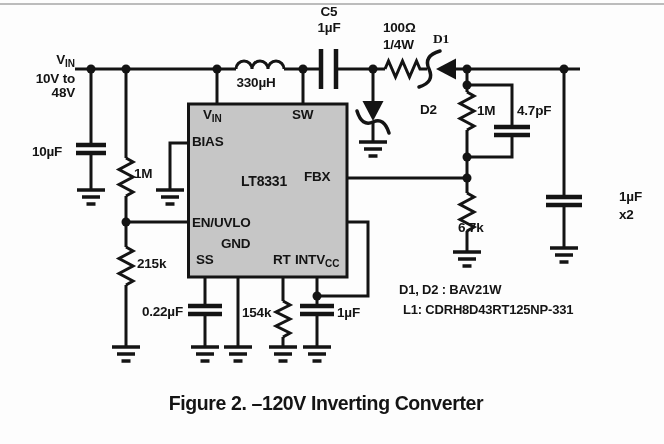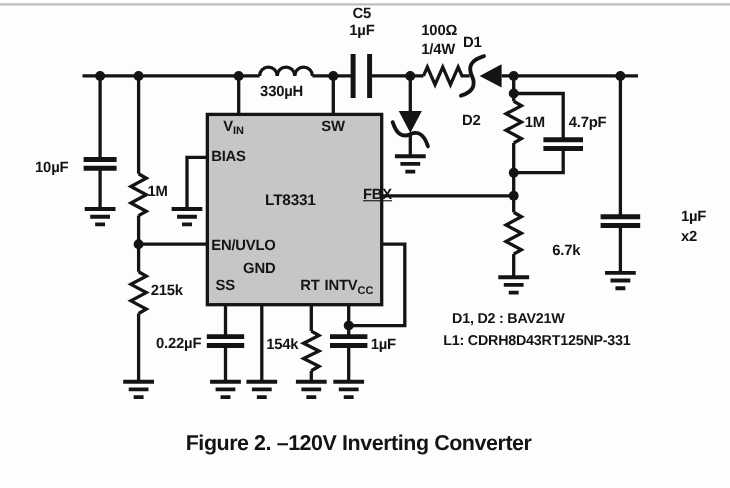--- a/index.html
+++ b/index.html
@@ -122,53 +122,56 @@
       <circle class="dot" cx="467" cy="69" r="4.5"></circle>
       <circle class="dot" cx="564" cy="69" r="4.5"></circle>
       <circle class="dot" cx="467" cy="85" r="4.5"></circle>
       <circle class="dot" cx="467" cy="157" r="4.5"></circle>
       <circle class="dot" cx="467" cy="178" r="4.5"></circle>
       <circle class="dot" cx="126" cy="222" r="4.5"></circle>
       <circle class="dot" cx="317" cy="296" r="4.5"></circle>
     </g>
   </svg>
 
+  <div class="lbl rt" style="left:8px;top:53px;width:67px;line-height:14.5px;"><span>V</span><span class="sb">IN</span>
+<span>10V to</span>
+<span>48V</span></div>
 
   <div class="lbl rt" style="left:20px;top:144px;width:54px;text-align:center;">10µF</div>
   <div class="lbl" style="left:134px;top:166px;">1M</div>
   <div class="lbl" style="left:137px;top:256px;text-align:right;">215k</div>
   <div class="lbl rt" style="left:118px;top:304px;width:65px;">0.22µF</div>
 
   <div class="lbl ct" style="left:224px;top:75px;width:64px;">330µH</div>
   <div class="lbl ct" style="left:303px;top:4px;width:52px;line-height:15.5px;"><span>C5</span>
 <span>1µF</span></div>
   <div class="lbl" style="left:383px;top:20px;line-height:16.5px;"><span>100Ω</span>
 <span>1/4W</span></div>
-  <div class="lbl" style="left:421px;top:31px;">D1</div>
+  <div class="lbl" style="left:433px;top:31px;font-family:Liberation Serif, serif;">D1</div>
   <div class="lbl" style="left:420px;top:102px;">D2</div>
 
   <div class="lbl" style="left:477px;top:103px;">1M</div>
   <div class="lbl" style="left:517px;top:103px;">4.7pF</div>
-  <div class="lbl" style="left:502px;top:220px;">6.7k</div>
+  <div class="lbl" style="left:458px;top:220px;">6.7k</div>
 
 
   <div class="lbl" style="left:587px;top:188px;line-height:18px;margin-left:32px;"><span>1µF</span>
 <span>x2</span></div>
 
   <div class="lbl" style="left:203px;top:107px;"><span>V</span><span class="sb">IN</span></div>
   <div class="lbl" style="left:292px;top:107px;">SW</div>
   <div class="lbl" style="left:192px;top:134px;">BIAS</div>
   <div class="lbl icname" style="left:241px;top:174px;">LT8331</div>
-  <div class="lbl" style="left:330px;top:169px;text-decoration:underline;">FBX</div>
+  <div class="lbl" style="left:304px;top:169px;">FBX</div>
   <div class="lbl" style="left:192px;top:215px;">EN/UVLO</div>
   <div class="lbl" style="left:196px;top:252px;">SS</div>
   <div class="lbl" style="left:221px;top:236px;">GND</div>
   <div class="lbl" style="left:273px;top:252px;">RT</div>
   <div class="lbl" style="left:295px;top:252px;"><span>INTV</span><span class="sb">CC</span></div>
 
   <div class="lbl" style="left:242px;top:305px;">154k</div>
   <div class="lbl" style="left:337px;top:305px;">1µF</div>
 
-  <div class="lbl note" style="left:387px;top:282px;padding-left:24px;">D1, D2 : BAV21W</div>
+  <div class="lbl note" style="left:375px;top:282px;padding-left:24px;">D1, D2 : BAV21W</div>
   <div class="lbl note" style="left:387px;top:302px;padding-left:16px;">L1: CDRH8D43RT125NP-331</div>
 
   <div class="caption">Figure 2. –120V Inverting Converter</div>
 </div>
 
 </body></html>

